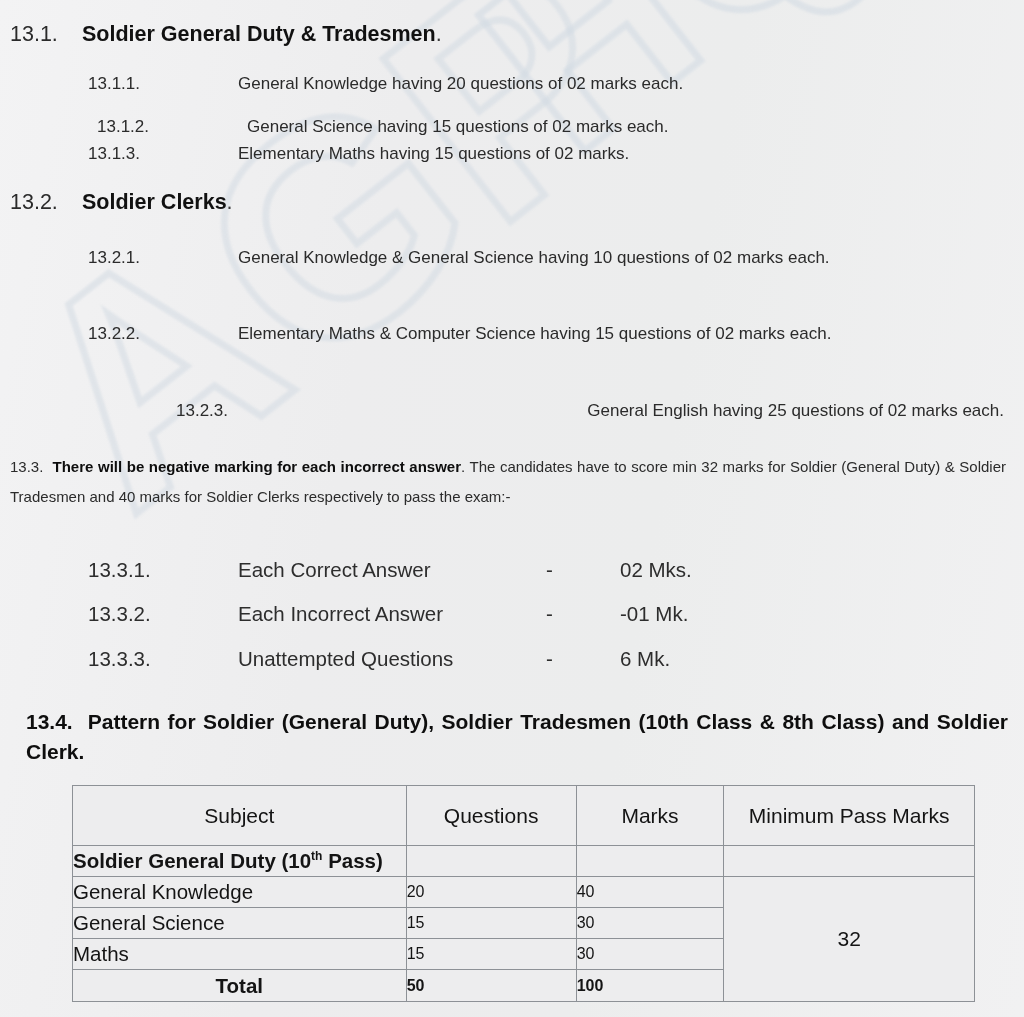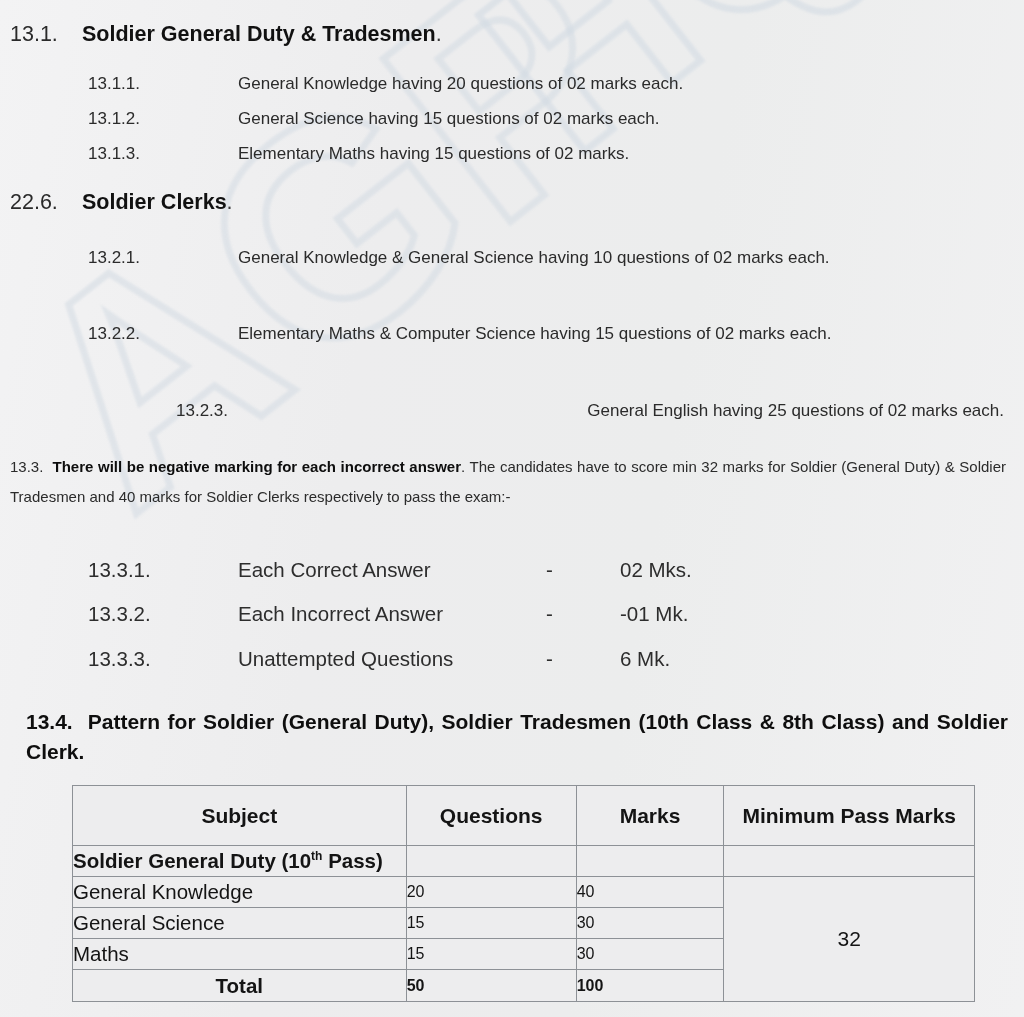--- a/index.html
+++ b/index.html
@@ -165,21 +165,21 @@
     color: #141414;
   }
   th.c-subject { width: 333px; }
   th.c-questions { width: 170px; }
   th.c-marks { width: 148px; }
   th.c-minpass { width: 252px; }
 
   .hdr-cell {
     height: 59px;
     text-align: center;
-    font-weight: 700;
+    font-weight: 400;
     font-size: 21px;
     line-height: 26px;
     padding: 2px 4px;
     box-sizing: border-box;
     display: flex;
     align-items: center;
     justify-content: center;
   }
   .sec-cell {
     height: 30px;
@@ -234,31 +234,31 @@
   <div class="content">
 
     <div class="lvl1" style="left:10px; top:22px;">
       <span class="num">13.1.</span><span class="ttl">Soldier General Duty &amp; Tradesmen</span><span class="dot">.</span>
     </div>
 
     <div class="lvl2" style="top:69px;">
       <span class="n">13.1.1.</span>
       <span class="t">General Knowledge having 20 questions of 02 marks each.</span>
     </div>
-    <div class="lvl2" style="top:104px;">
+    <div class="lvl2" style="top:112px;margin-left:9px;">
       <span class="n">13.1.2.</span>
       <span class="t">General Science having 15 questions of 02 marks each.</span>
     </div>
     <div class="lvl2" style="top:139px;">
       <span class="n">13.1.3.</span>
       <span class="t">Elementary Maths having 15 questions of 02 marks.</span>
     </div>
 
     <div class="lvl1" style="left:10px; top:190px;">
-      <span class="num">22.6.</span><span class="ttl">Soldier Clerks</span><span class="dot">.</span>
+      <span class="num">13.2.</span><span class="ttl">Soldier Clerks</span><span class="dot">.</span>
     </div>
 
     <div class="lvl2 just" style="top:243px; right:22px;">
       <span class="n">13.2.1.</span>
       <span class="t">General Knowledge &amp; General Science having 10 questions of 02 marks each.</span>
     </div>
     <div class="lvl2 just" style="top:319px; right:22px;">
       <span class="n">13.2.2.</span>
       <span class="t">Elementary Maths &amp; Computer Science having 15 questions of 02 marks each.</span>
     </div>

